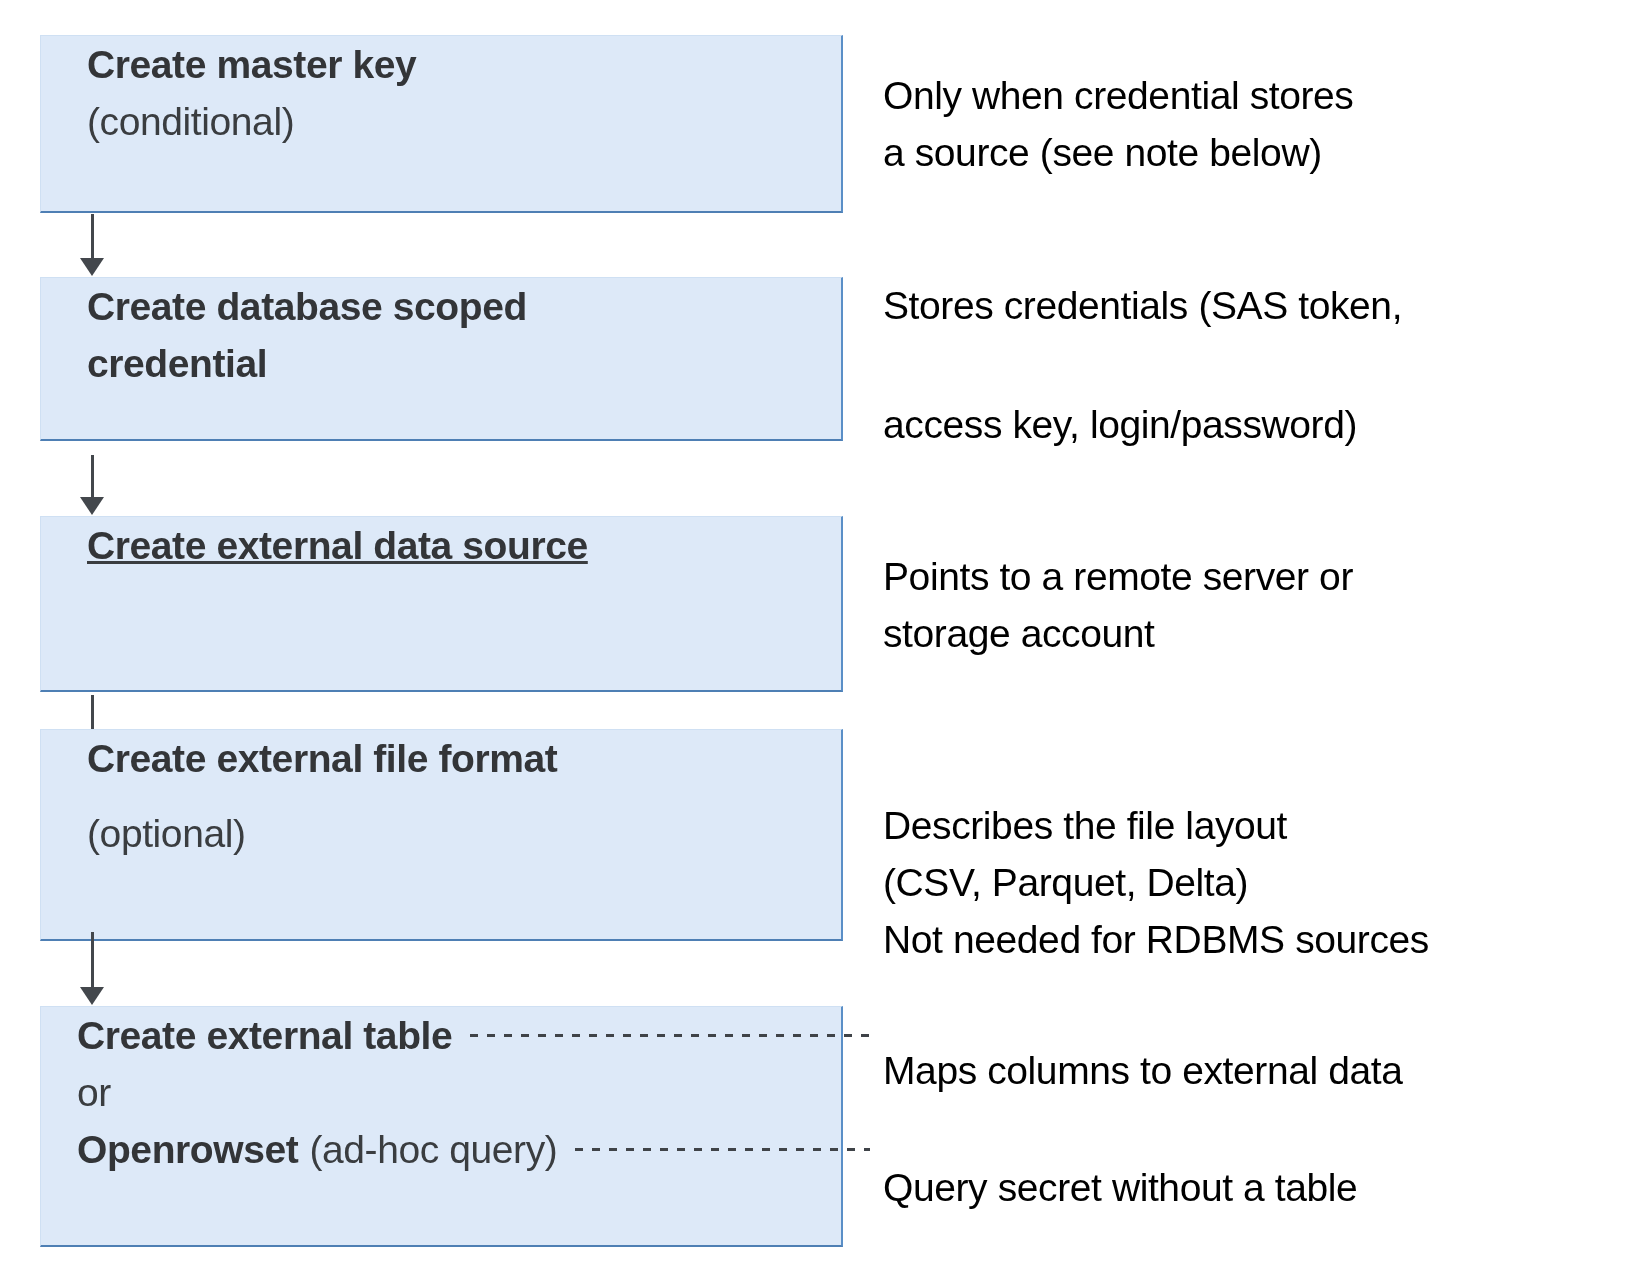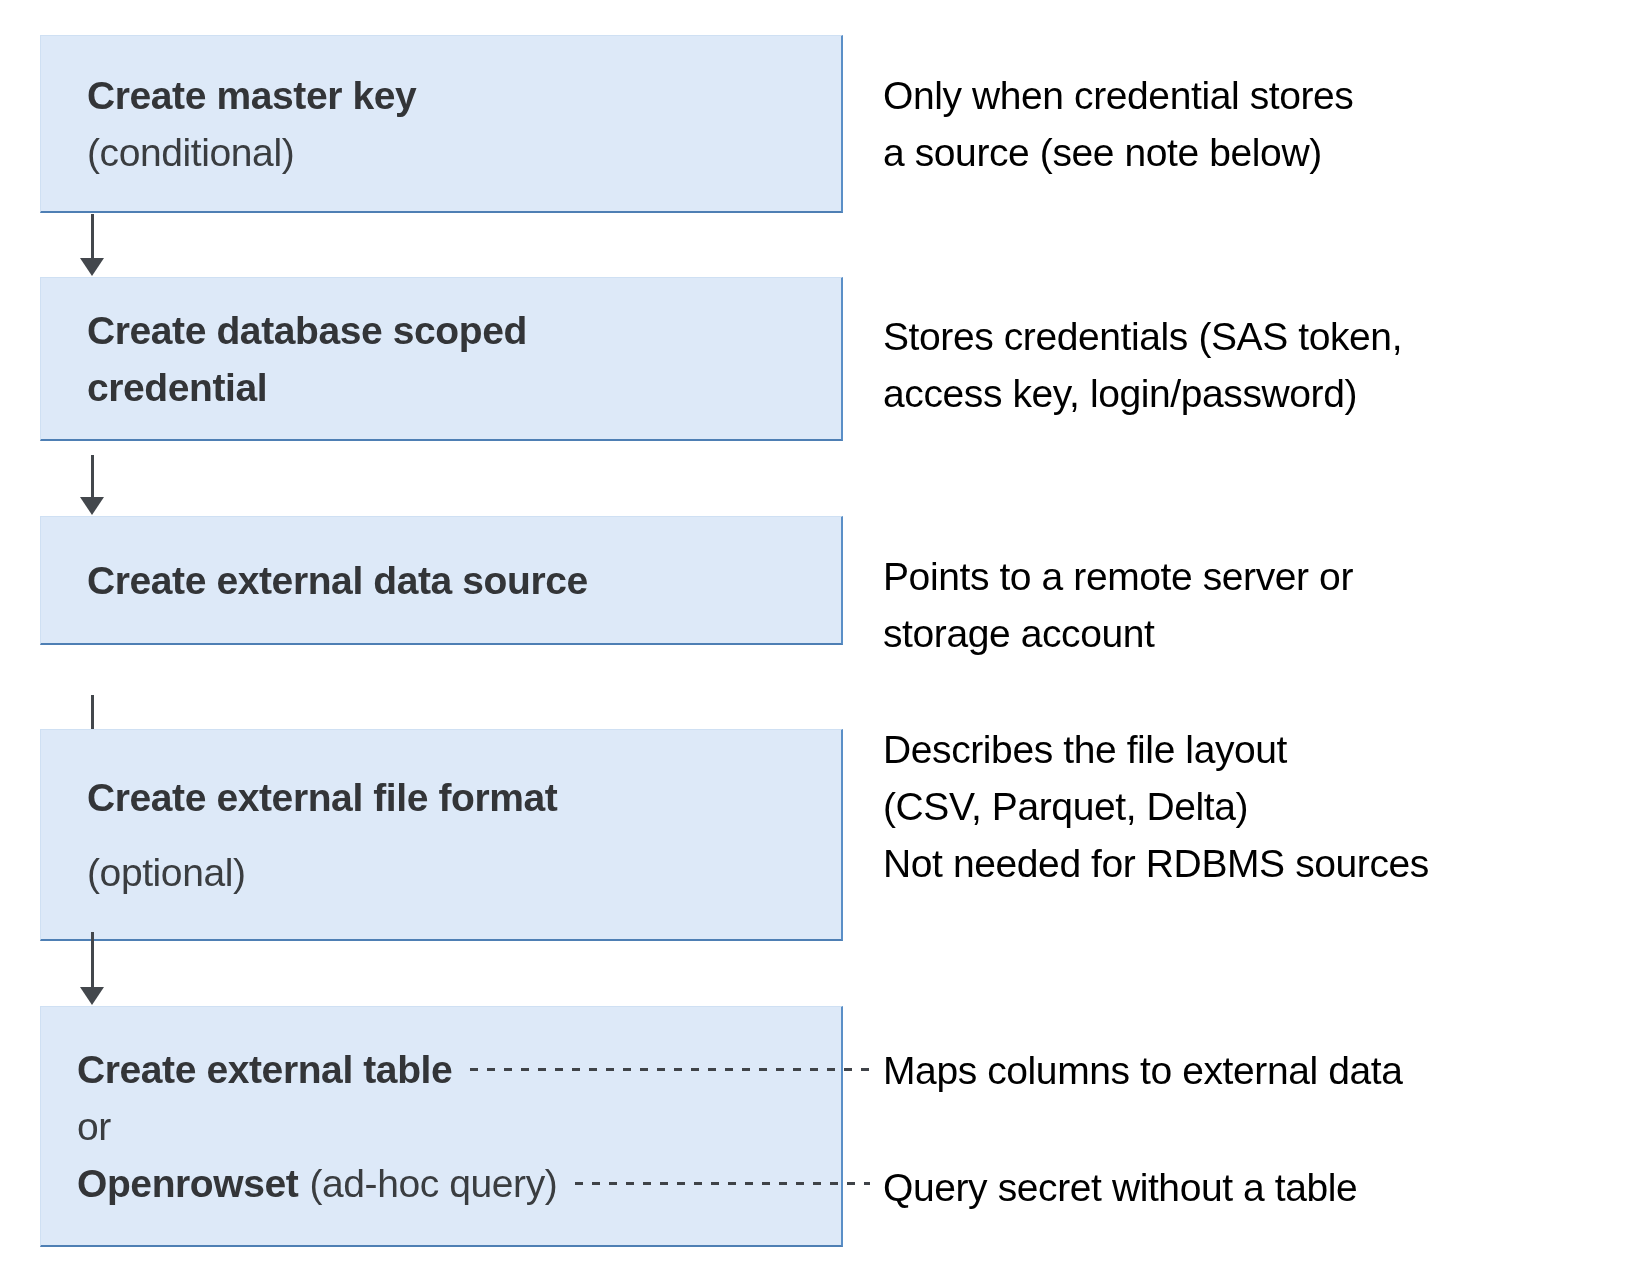--- a/index.html
+++ b/index.html
@@ -17,31 +17,30 @@
     left: 40px;
     width: 803px;
     background: #dde9f8;
     border-top: 1px solid #cfe0f3;
     border-left: 1px solid #cfe0f3;
     border-right: 2px solid #5a8fc7;
     border-bottom: 2px solid #4e7fb4;
     box-sizing: border-box;
     display: flex;
     flex-direction: column;
-    justify-content: center;
     padding: 0 20px 0 46px;
     font-size: 39px;
     line-height: 57px;
     letter-spacing: -0.4px;
   }
   .box .line { white-space: nowrap; }
   .bold { font-weight: bold; color: #333538; }
   .box1 { top: 35px;   height: 178px; }
   .box2 { top: 277px;  height: 164px; }
-  .box3 { top: 516px;  height: 129px; }
+  .box3 { top: 516px;  height: 176px; text-decoration: underline; }
   .box4 { top: 729px;  height: 212px; gap: 18px; }
   .box5 { top: 1006px; height: 241px; padding-left: 36px; }
 
   .row { display: flex; align-items: center; }
   .textgroup { white-space: nowrap; }
   .qual-gap { margin-left: 11px; margin-top: 36px; }
   .dash-connector {
     flex: 1;
     height: 3px;
     margin-left: 18px;
@@ -77,23 +76,23 @@
     display: flex;
     flex-direction: column;
     justify-content: center;
     font-size: 39px;
     line-height: 57px;
     letter-spacing: -0.4px;
     color: #000000;
   }
   .note .line { white-space: nowrap; }
   .note1 { top: 35px;   height: 178px; }
-  .note2 { top: 277px;  height: 176px; }
+  .note2 { top: 277px;  height: 176px; justify-content: space-between; }
   .note3 { top: 516px;  height: 177px; }
-  .note4 { top: 718px;  height: 177px; }
+  .note4 { top: 794px;  height: 177px; }
   .note5a { top: 1042px; height: 57px; }
   .note5b { top: 1159px; height: 57px; }
 </style>
 </head>
 <body>
 
 <div class="canvas">
 
   <div class="box box1">
     <div class="line bold">Create master key</div>

